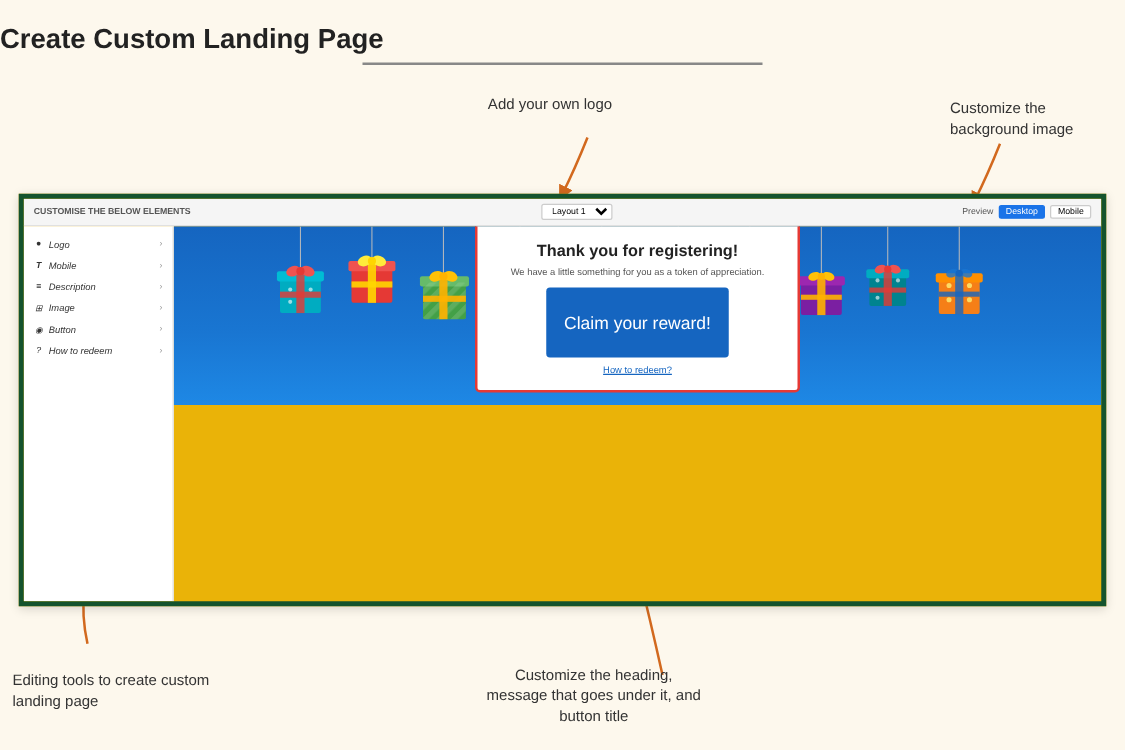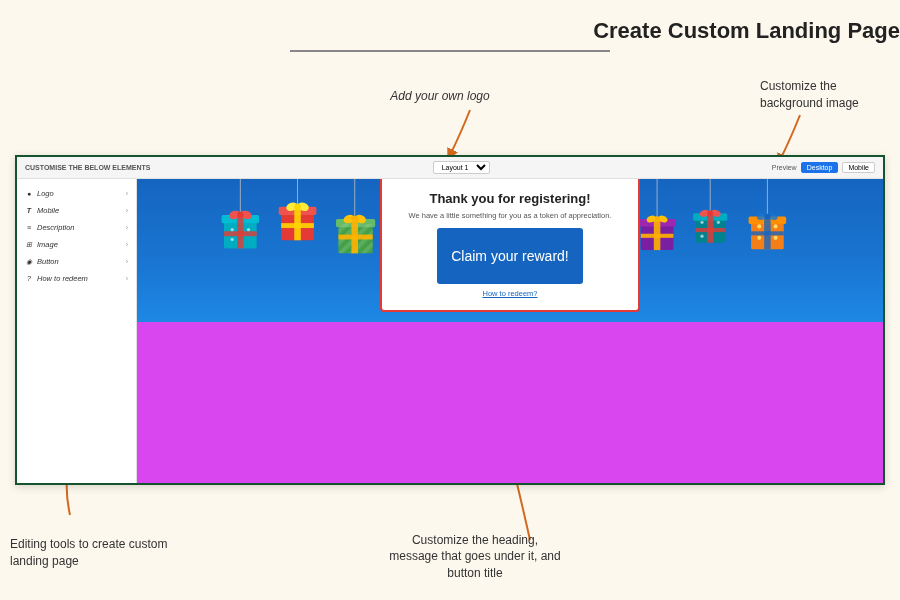--- a/index.html
+++ b/index.html
@@ -6,21 +6,21 @@
     body {
       background-color: #fdf8ed;
       font-family: Arial, sans-serif;
       width: 900px;
       height: 600px;
       overflow: hidden;
       position: relative;
     }
 
     .page-title {
-      text-align: right;
+      text-align: left;
       padding: 18px 0 6px;
       font-size: 22px;
       font-weight: bold;
       color: #222;
     }
     .title-underline {
       width: 320px;
       height: 2px;
       background: #888;
       margin: 0 auto 10px;
@@ -35,22 +35,22 @@
       text-align: center;
     }
 
     
     .screenshot-wrapper {
       position: absolute;
       top: 155px;
       left: 15px;
       width: 870px;
       height: 330px;
-      background: #d946ef;
-      border: 2px solid #14532d;
+      background: #eab308;
+      border: 4px solid #14532d;
       box-shadow: 0 2px 8px rgba(0,0,0,0.15);
       overflow: hidden;
     }
 
     
     .ui-topbar {
       display: flex;
       align-items: center;
       justify-content: space-between;
       padding: 4px 8px;
@@ -217,24 +217,23 @@
 
     .how-to-redeem {
       font-size: 7.5px;
       color: #1565c0;
       text-decoration: underline;
       cursor: pointer;
     }
 
     
     .ann-logo {
-      top: 88px;
+      top: 75px;
       left: 380px;
       width: 120px;
-      font-style: italic;
     }
     .ann-bg {
       top: 78px;
       right: 10px;
       width: 130px;
       text-align: left;
     }
     .ann-editing {
       bottom: 30px;
       left: 10px;

